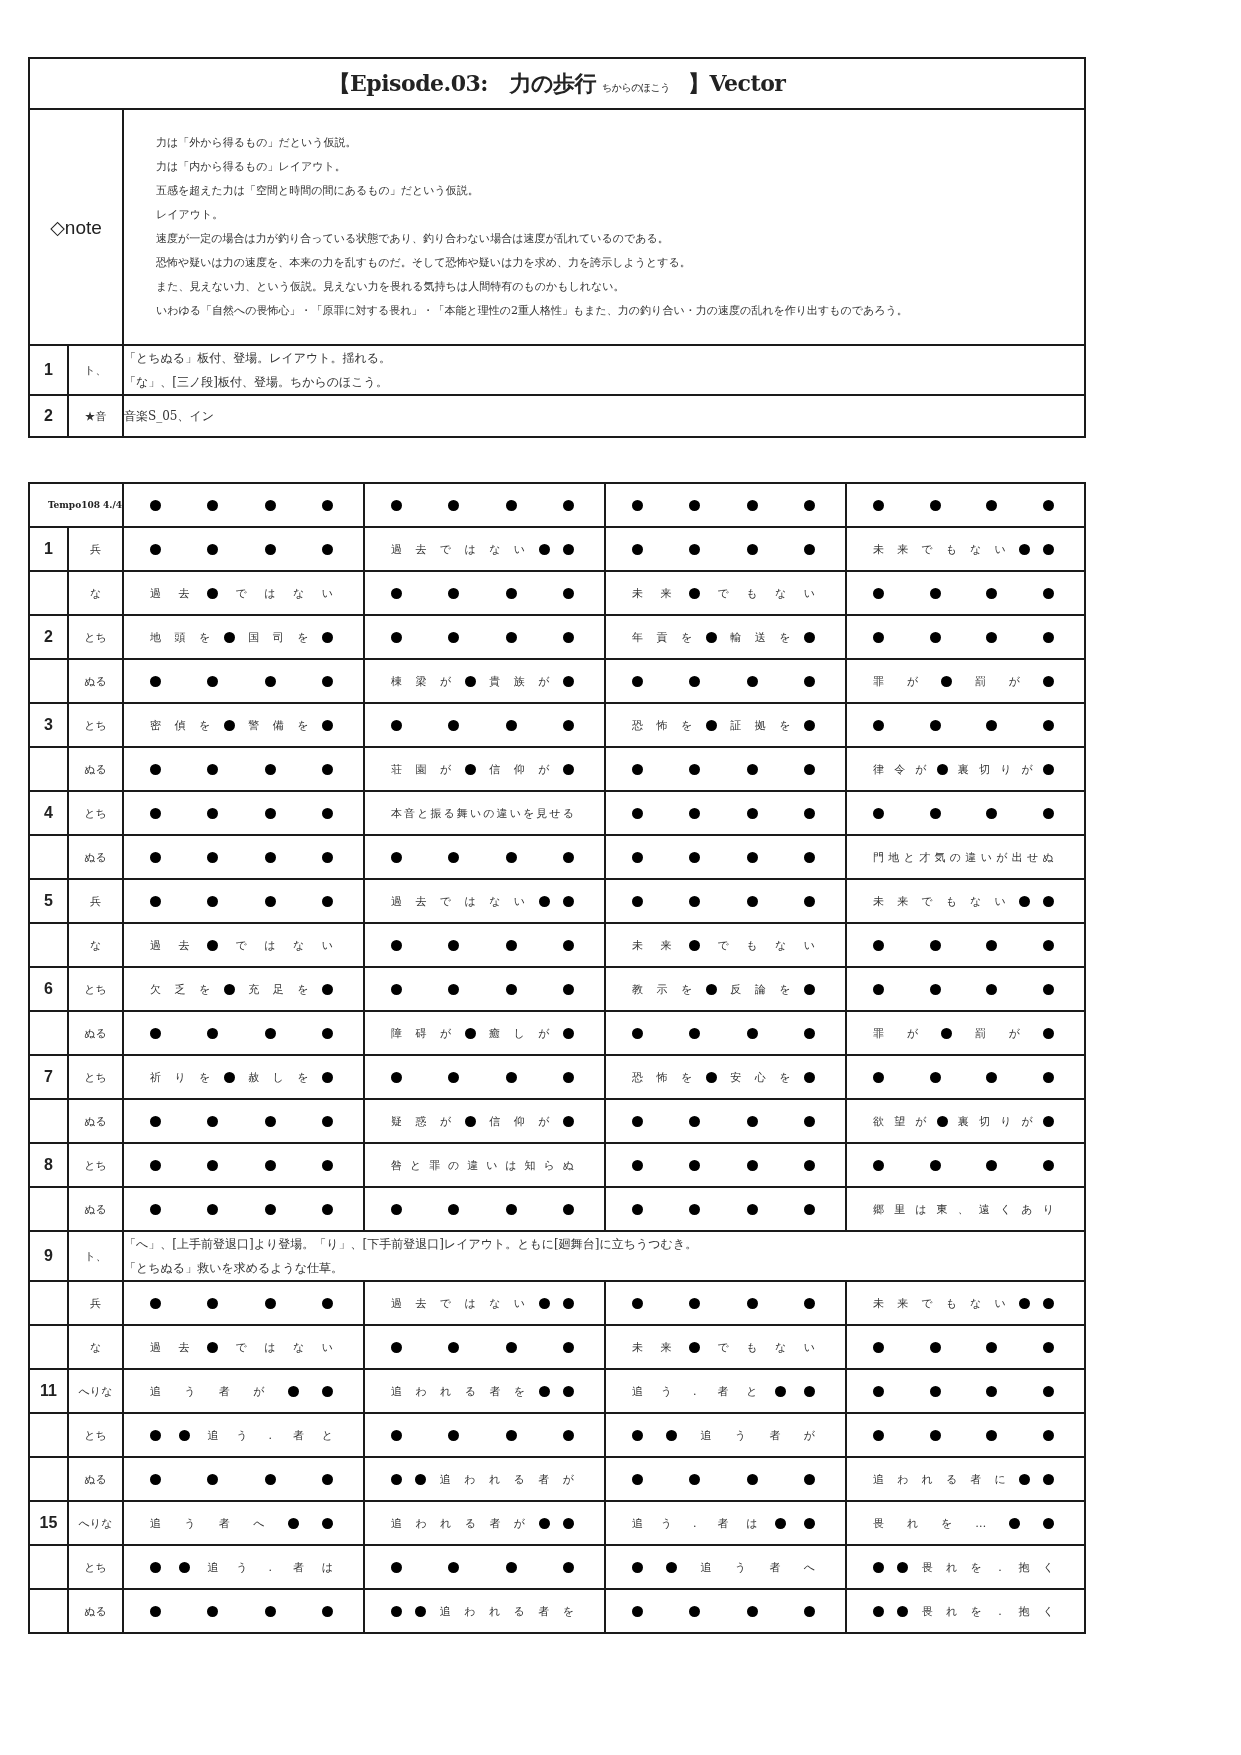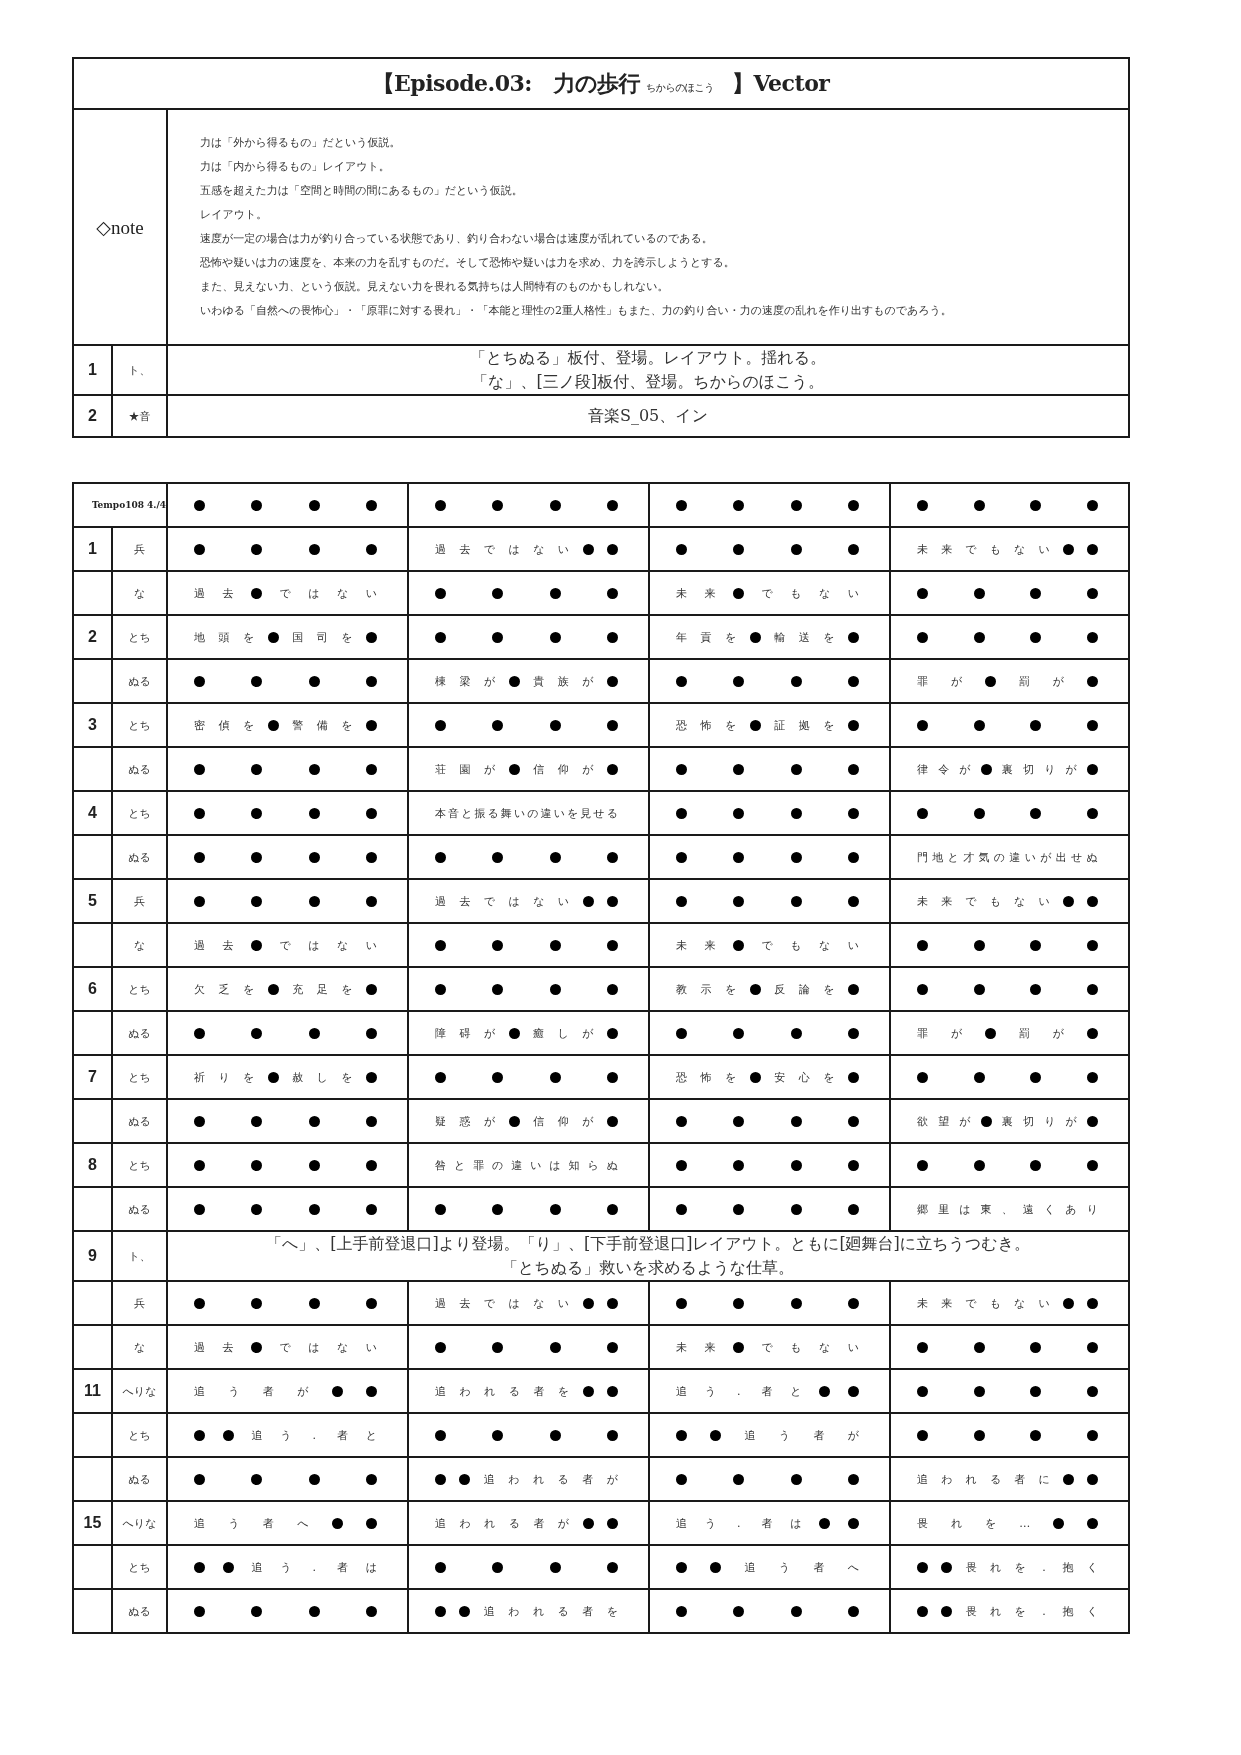--- a/index.html
+++ b/index.html
@@ -1,30 +1,30 @@
 <!DOCTYPE html>
 <html><head>
 <meta charset="utf-8">
 <style>
   html, body { margin: 0; padding: 0; background: #ffffff; }
   body { width: 1241px; height: 1755px; position: relative; overflow: hidden;
          font-family: "DejaVu Serif", "Liberation Serif", serif; color: #222; }
-  table { border-collapse: collapse; position: absolute; left: 28px; width: 1058px; table-layout: fixed; margin-left: 44px; }
+  table { border-collapse: collapse; position: absolute; left: 28px; width: 1058px; table-layout: fixed; }
   td { border: 2px solid #1a1a1a; padding: 0; vertical-align: middle; }
   #head-table { top: 57px; }
   #score-table { top: 482px; }
   .title-cell { height: 49px; text-align: center; font-size: 22px; font-weight: bold;
                 font-family: "DejaVu Serif", serif; letter-spacing: -0.5px; }
   .title-cell .ruby { font-size: 10px; font-weight: normal; margin: 0 18px 0 6px; }
-  .note-label { text-align: center; font-size: 19px; font-family: Liberation Serif, serif; }
+  .note-label { text-align: center; font-size: 19px; font-family: Liberation Sans, sans-serif; }
   .note-body { height: 234px; padding-left: 32px; font-size: 11px; line-height: 24px; color: #333; }
   .note-body div { white-space: nowrap; }
   .num { text-align: center; font-weight: bold; font-size: 16px; font-family: "Liberation Sans", sans-serif; }
   .who { text-align: center; font-size: 11px; color: #333; }
-  .dir { font-size: 16px; line-height: 24px; color: #333; text-align: center; }
+  .dir { font-size: 12px; line-height: 24px; color: #333; }
   .dir div { white-space: nowrap; }
   .srow td { height: 42px; }
   .tempo { text-align: right; font-size: 9px; font-weight: bold; }
   .cell { padding: 0 30px 0 26px; }
   .beats { display: flex; justify-content: space-between; align-items: center;
            font-size: 11px; color: #333; letter-spacing: 0; }
   .beats span { display: inline-block; text-align: center; min-width: 10px; }
   .dot { width: 11px; height: 11px; border-radius: 50%; background: #000; display: inline-block; }
 </style>
 </head>

